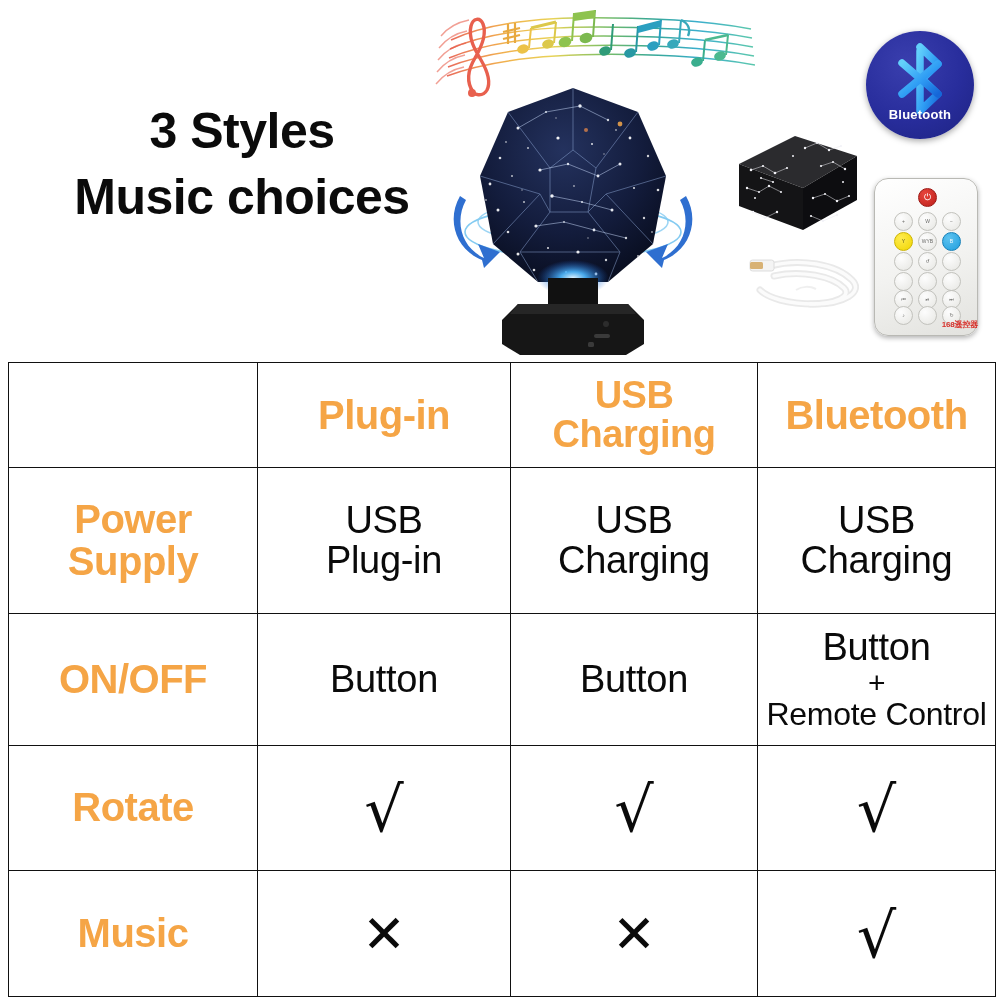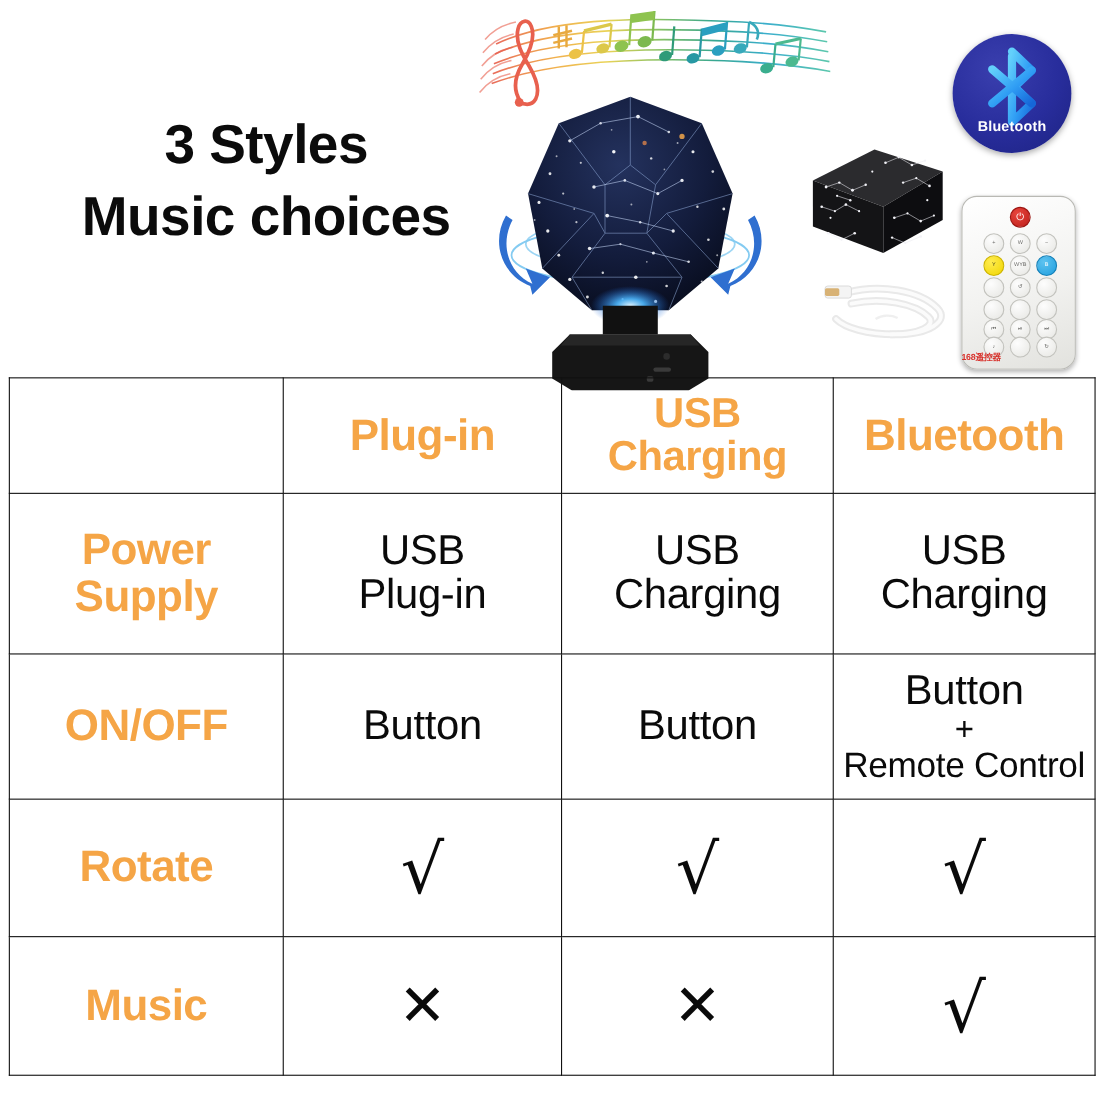--- a/index.html
+++ b/index.html
@@ -99,21 +99,21 @@
     inset: 0;
     border-radius: 14px;
     background: linear-gradient(160deg, #ffffff 0%, #f2f2f0 55%, #e2e2de 100%);
     border: 1px solid #b9b9b4;
     box-shadow: 0 2px 5px rgba(0,0,0,0.3);
   }
   #remote .rlabel {
     position: absolute;
     left: 0; right: 0;
     bottom: 6px;
-    text-align: left;
+    text-align: right;
     color: #d8302a;
     font-size: 8px;
     font-weight: bold;
     letter-spacing: -0.2px;
   }
   .rbtn {
     position: absolute;
     width: 17px; height: 17px;
     border-radius: 50%;
     background: radial-gradient(circle at 35% 30%, #fdfdfd, #e6e6e2);
@@ -124,21 +124,21 @@
     line-height: 16px;
     font-family: "Liberation Sans", sans-serif;
   }
   .rbtn.pw { background: radial-gradient(circle at 35% 30%, #e8453d, #bc1f1a); border-color:#9c1612; color:#fff; font-size:9px; }
   .rbtn.yl { background: radial-gradient(circle at 35% 30%, #ffec50, #f0d500); border-color:#cdb400; color:#55501a; }
   .rbtn.bl { background: radial-gradient(circle at 35% 30%, #5ec3f0, #1f9ede); border-color:#1580b8; color:#ffffff; }
 
   
   #spec-table {
     position: absolute;
-    left: 8px;  top: 343px;
+    left: 8px;  top: 362px;
     width: 987px; height: 635px;
     border-collapse: collapse;
     table-layout: fixed;
     padding-left: 45px;
   }
   #spec-table td {
     border: 1.6px solid #111111;
     text-align: center;
     vertical-align: middle;
     padding: 0;

